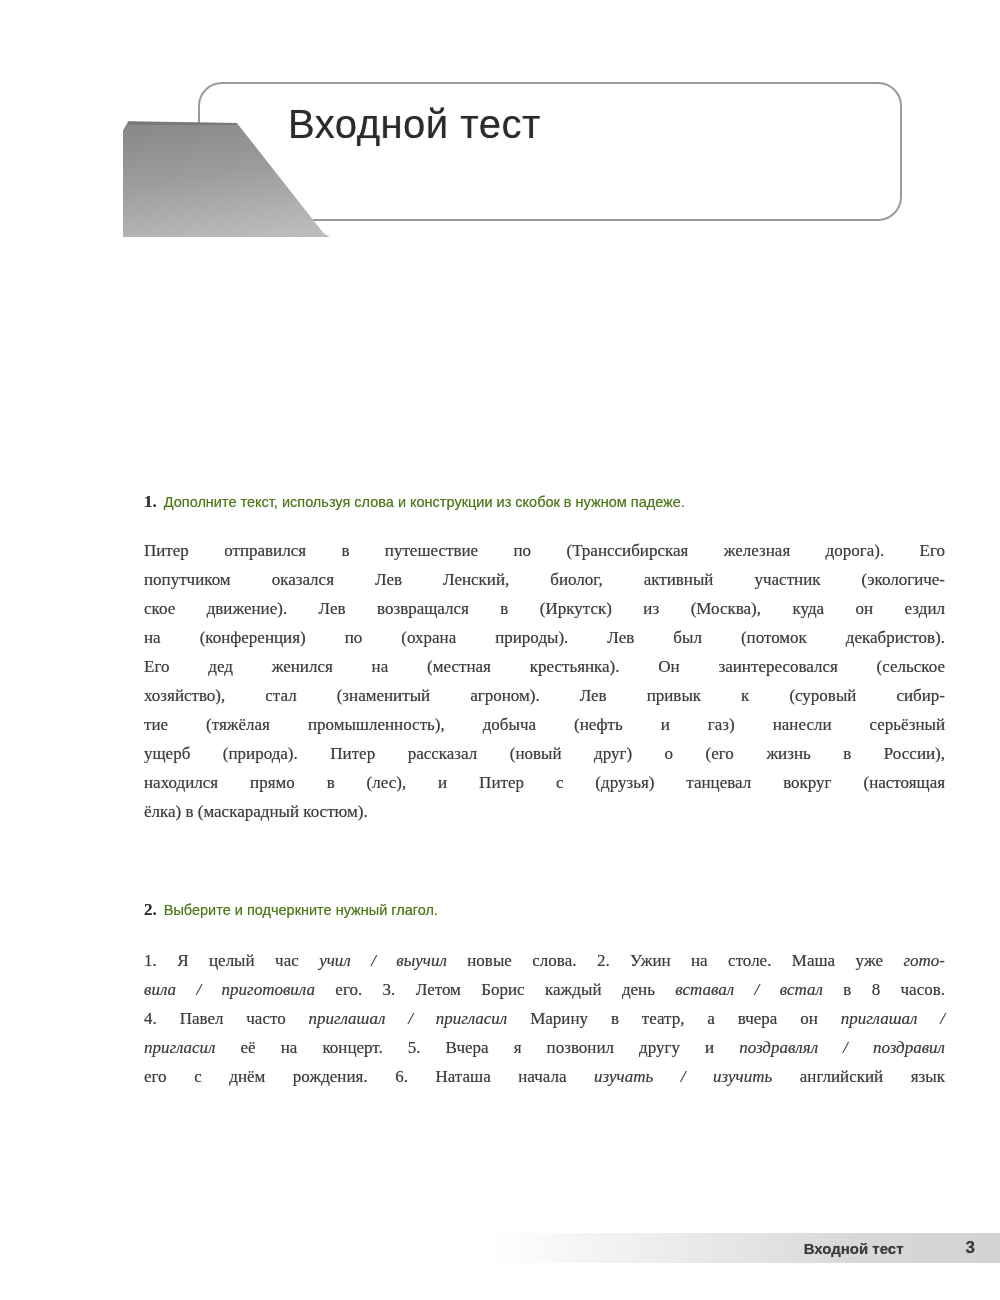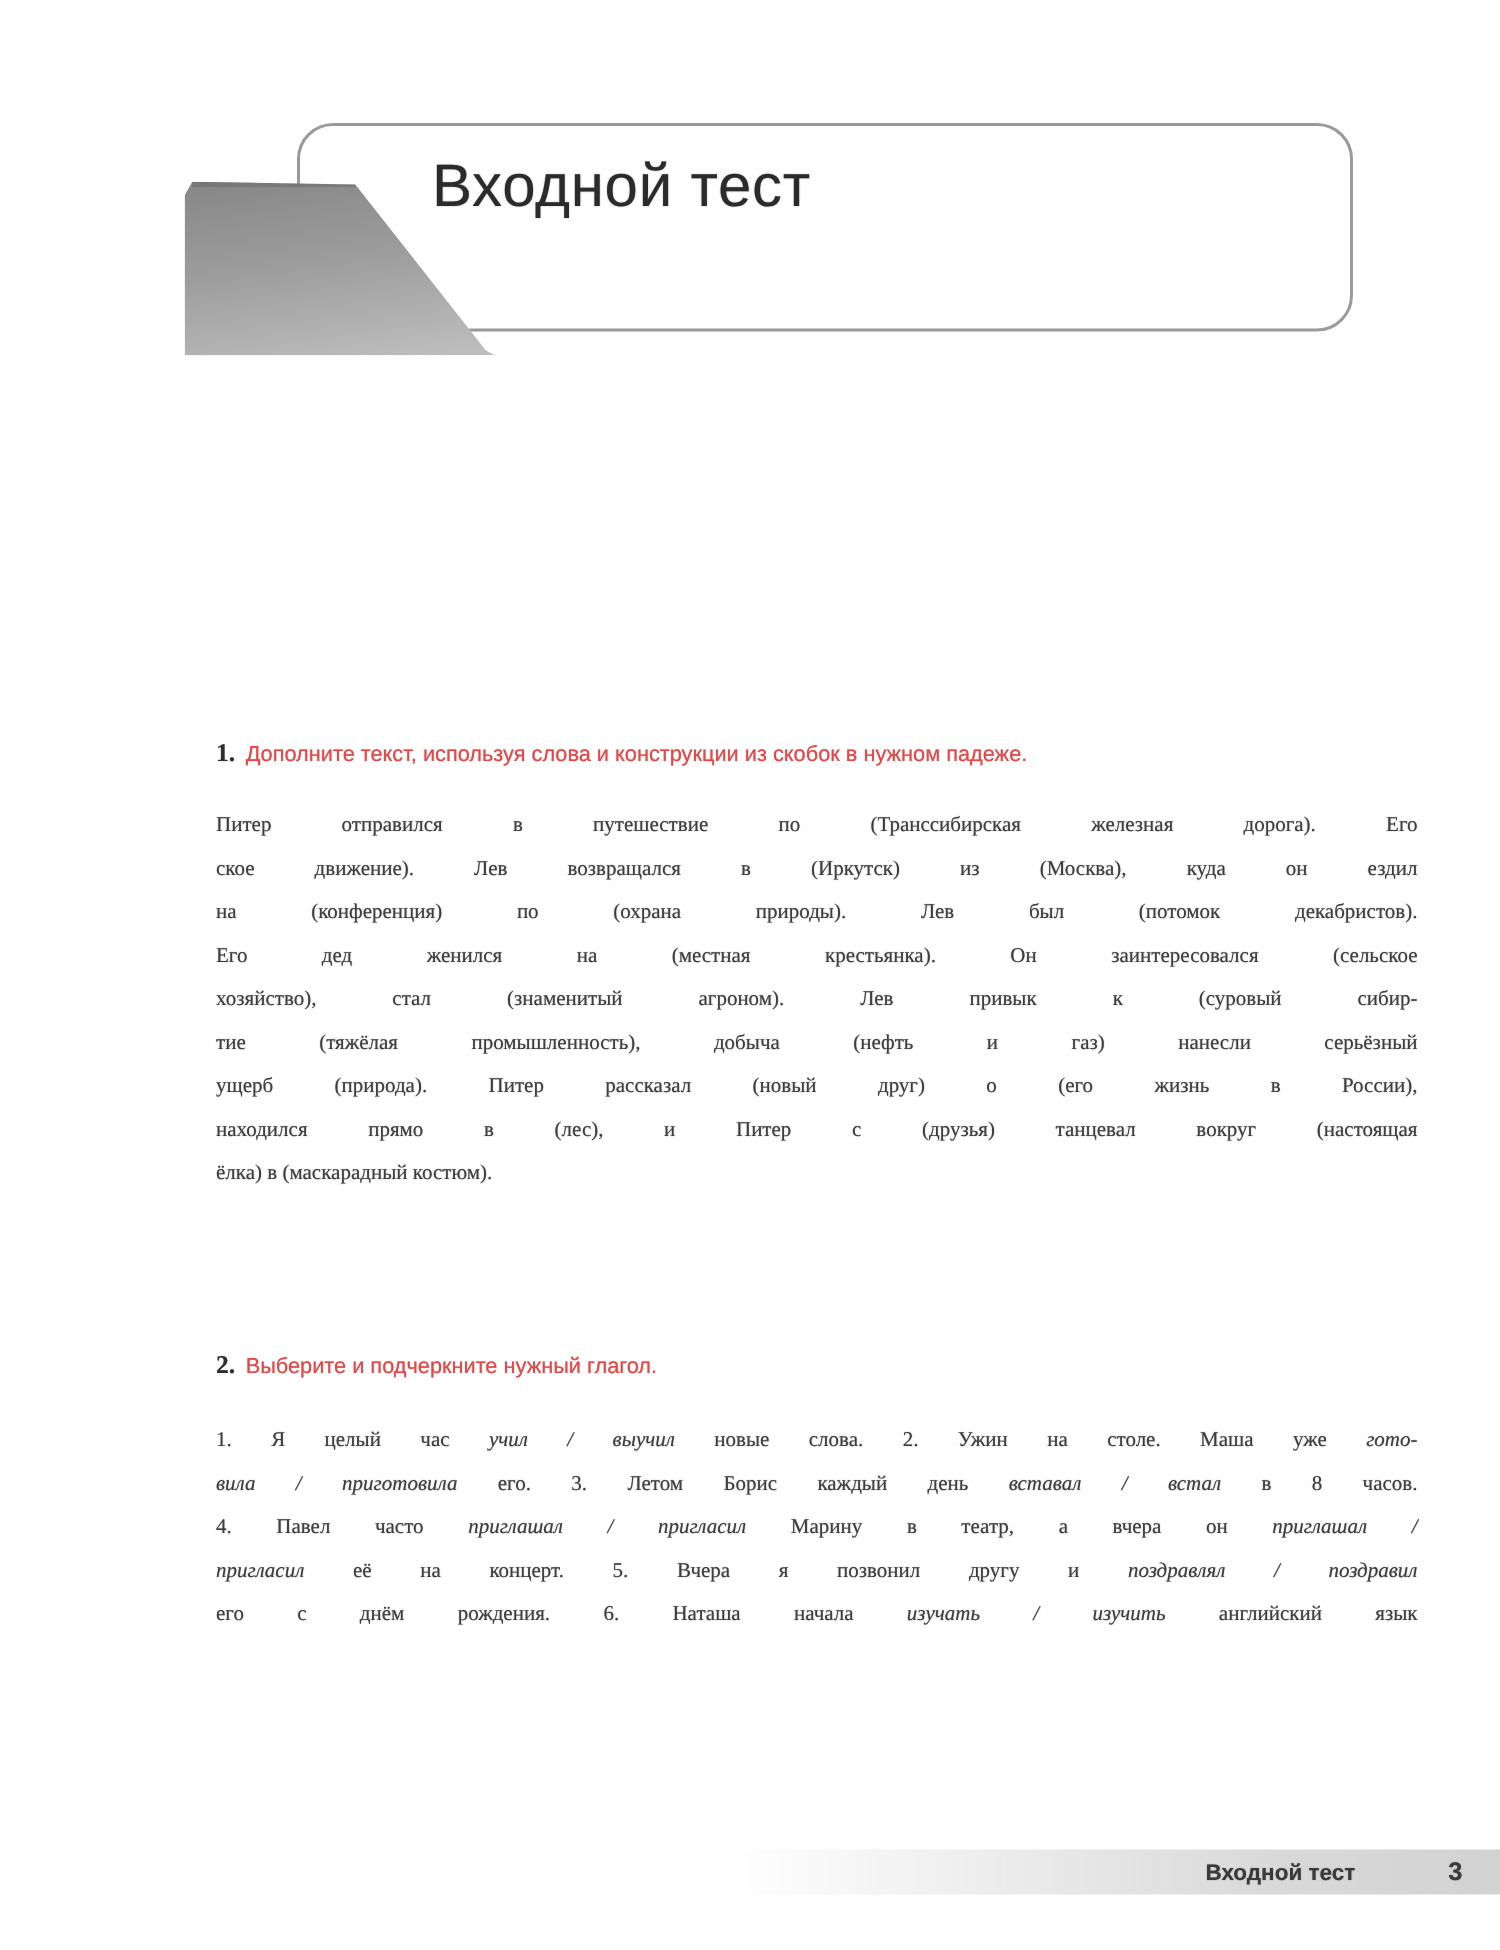--- a/index.html
+++ b/index.html
@@ -42,29 +42,29 @@
     display: flex; align-items: baseline; gap: 7px;
     color: #3c3c3c;
   }
   .instruction .num {
     font-family: "Liberation Serif", serif; font-weight: 700;
     font-size: 17px; color: #2e2e2e;
     text-shadow: 0 0 0.6px rgba(40,40,40,0.6);
   }
   .instruction .instr-text {
     font-family: "Liberation Sans", sans-serif; font-size: 14.5px;
-    color: #ef4444; text-shadow: 0 0 0.7px rgba(70,70,70,0.55);
+    color: #4d7c0f; text-shadow: 0 0 0.7px rgba(70,70,70,0.55);
   }
   #instruction-1 { top: 492px; }
   #instruction-2 { top: 900px; }
 
   .paragraph {
     position: absolute; left: 104px; width: 801px;
     font-family: "Liberation Serif", serif;
-    font-size: 14px; color: #3e3e3e;
+    font-size: 17px; color: #3e3e3e;
     text-shadow: 0 0 0.8px rgba(55,55,55,0.6);
   }
   #paragraph-1 { top: 536px; }
   #paragraph-2 { top: 946px; }
   .paragraph .line {
     height: 29px; line-height: 29px; white-space: nowrap;
     text-align: justify; text-align-last: justify;
     overflow: visible;
   }
   .paragraph .line-last { text-align-last: left; }
@@ -96,20 +96,21 @@
   <div class="header-box"></div>
   <div class="corner-tab"></div>
   <div class="page-title">Входной тест</div>
 
   <div class="instruction" id="instruction-1">
     <span class="num">1.</span>
     <span class="instr-text">Дополните текст, используя слова и конструкции из скобок в нужном падеже.</span>
   </div>
   <div class="paragraph" id="paragraph-1">
       <div class="line"><span>Питер отправился в путешествие по (Транссибирская железная дорога). Его</span></div>
+      <div class="line"><span>попутчиком оказался Лев Ленский, биолог, активный участник (экологиче-</span></div>
       <div class="line"><span>ское движение). Лев возвращался в (Иркутск) из (Москва), куда он ездил</span></div>
       <div class="line"><span>на (конференция) по (охрана природы). Лев был (потомок декабристов).</span></div>
       <div class="line"><span>Его дед женился на (местная крестьянка). Он заинтересовался (сельское</span></div>
       <div class="line"><span>хозяйство), стал (знаменитый агроном). Лев привык к (суровый сибир-</span></div>
       <div class="line"><span>тие (тяжёлая промышленность), добыча (нефть и газ) нанесли серьёзный</span></div>
       <div class="line"><span>ущерб (природа). Питер рассказал (новый друг) о (его жизнь в России),</span></div>
       <div class="line"><span>находился прямо в (лес), и Питер с (друзья) танцевал вокруг (настоящая</span></div>
       <div class="line line-last"><span>ёлка) в (маскарадный костюм).</span></div>
     </div>
 

